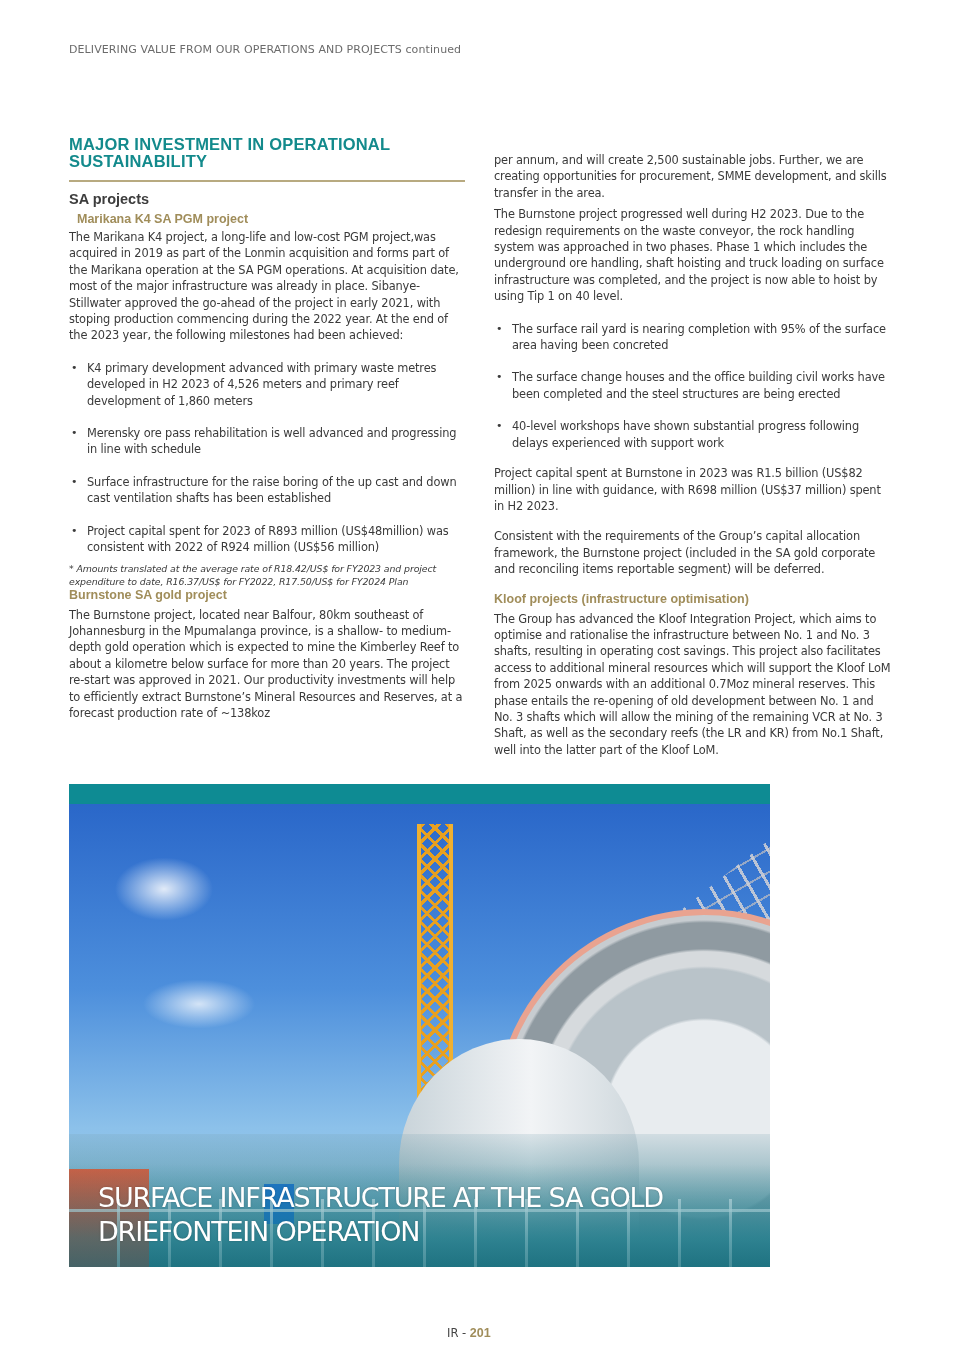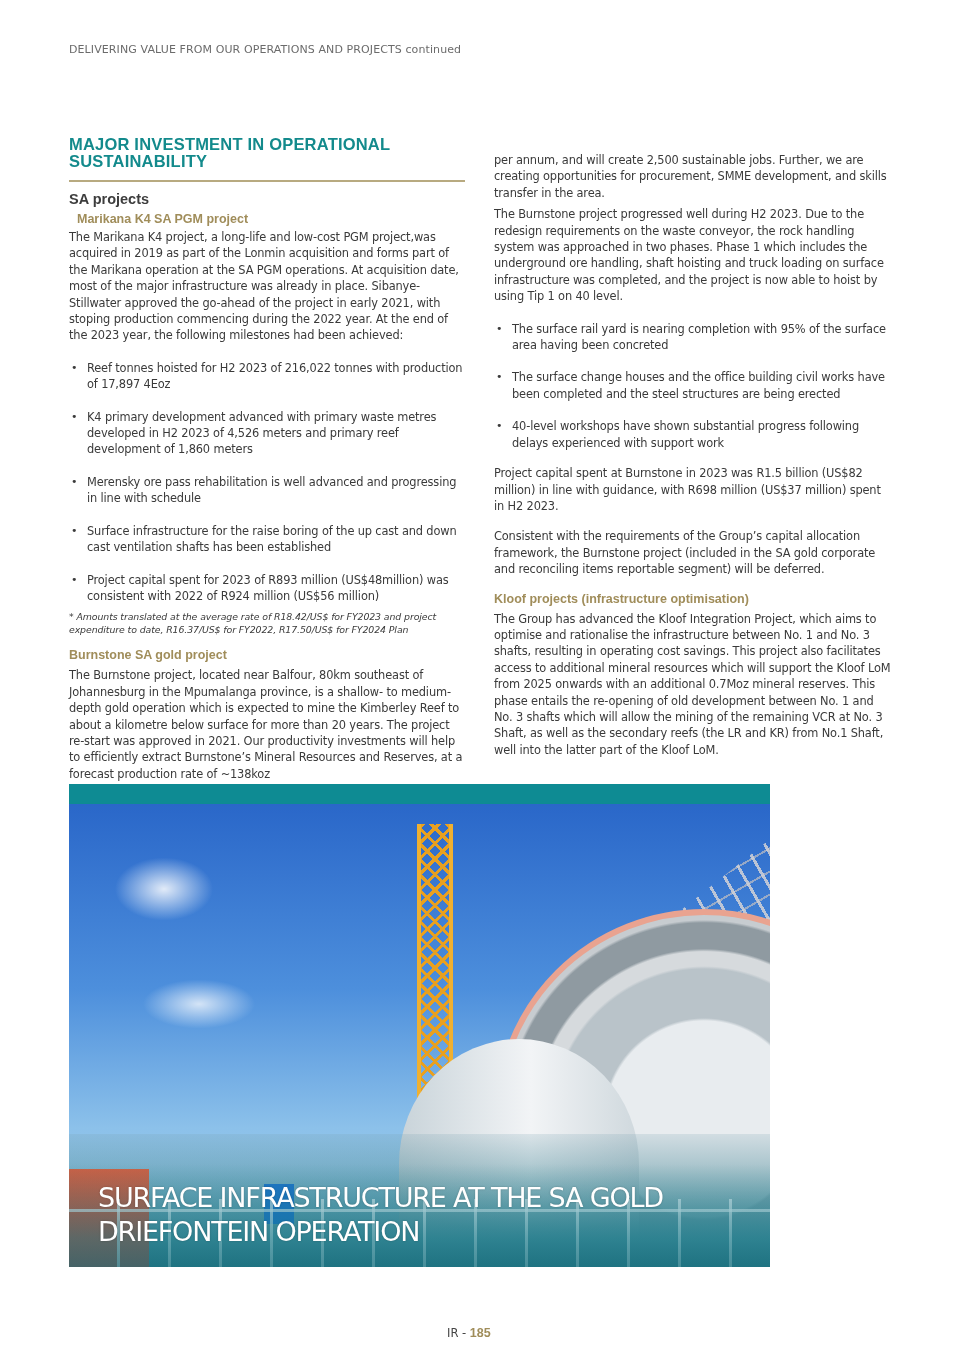--- a/index.html
+++ b/index.html
@@ -124,28 +124,27 @@
   <span>MAJOR INVESTMENT IN OPERATIONAL</span><br>
   <span>SUSTAINABILITY</span>
 </h1>
 <div class="title-rule"></div>
 
 <div class="block" style="left:69px; top:191px; width:396px;">
   <div class="h2">SA projects</div>
   <div class="h3" style="margin-top:5px;padding-left:8px;">Marikana K4 SA PGM project</div>
   <p class="body" style="margin-top:3px;">The Marikana K4 project, a long-life and low-cost PGM project,was acquired in 2019 as part of the Lonmin acquisition and forms part of the Marikana operation at the SA PGM operations. At acquisition date, most of the major infrastructure was already in place. Sibanye-Stillwater approved the go-ahead of the project in early 2021, with stoping production commencing during the 2022 year. At the end of the 2023 year, the following milestones had been achieved:</p>
   <ul class="bullets" style="margin-top:6px;">
-    <li class="body">Reef tonnes hoisted for H2 2023 of 216,022 tonnes with production of 17,897 4Eoz</li>
     <li class="body">K4 primary development advanced with primary waste metres developed in H2 2023 of 4,526 meters and primary reef development of 1,860 meters</li>
     <li class="body">Merensky ore pass rehabilitation is well advanced and progressing in line with schedule</li>
     <li class="body">Surface infrastructure for the raise boring of the up cast and down cast ventilation shafts has been established</li>
     <li class="body">Project capital spent for 2023 of R893 million (US$48million) was consistent with 2022 of R924 million (US$56 million)</li>
   </ul>
   <p class="footnote" style="margin-top:6px;">* Amounts translated at the average rate of R18.42/US$ for FY2023 and project expenditure to date, R16.37/US$ for FY2022, R17.50/US$ for FY2024 Plan</p>
-  <div class="h3" style="margin-top:12px;">Burnstone SA gold project</div>
+  <div class="h3" style="">Burnstone SA gold project</div>
   <p class="body" style="margin-top:5px;">The Burnstone project, located near Balfour, 80km southeast of Johannesburg in the Mpumalanga province, is a shallow- to medium-depth gold operation which is expected to mine the Kimberley Reef to about a kilometre below surface for more than 20 years. The project re-start was approved in 2021. Our productivity investments will help to efficiently extract Burnstone’s Mineral Resources and Reserves, at a forecast production rate of ~138koz</p>
 </div>
 
 <div class="block" style="left:494px; top:136px; width:400px;">
   <p class="body">per annum, and will create 2,500 sustainable jobs. Further, we are creating opportunities for procurement, SMME development, and skills transfer in the area.</p>
   <p class="body" style="margin-top:5px;">The Burnstone project progressed well during H2 2023. Due to the redesign requirements on the waste conveyor, the rock handling system was approached in two phases. Phase 1 which includes the underground ore handling, shaft hoisting and truck loading on surface infrastructure was completed, and the project is now able to hoist by using Tip 1 on 40 level.</p>
   <ul class="bullets" style="margin-top:6px;">
     <li class="body">The surface rail yard is nearing completion with 95% of the surface area having been concreted</li>
     <li class="body">The surface change houses and the office building civil works have been completed and the steel structures are being erected</li>
     <li class="body">40-level workshops have shown substantial progress following delays experienced with support work</li>
@@ -169,14 +168,14 @@
     <div class="rail"></div>
     <div class="teal-overlay"></div>
   </div>
   <div class="photo-caption">
     <span>SURFACE INFRASTRUCTURE AT THE SA GOLD</span><br>
     <span>DRIEFONTEIN OPERATION</span>
   </div>
 </div>
 
 <div class="page-number">
-  <span>IR - </span><span class="num">185</span>
+  <span>IR - </span><span class="num">201</span>
 </div>
 
 </body></html>

